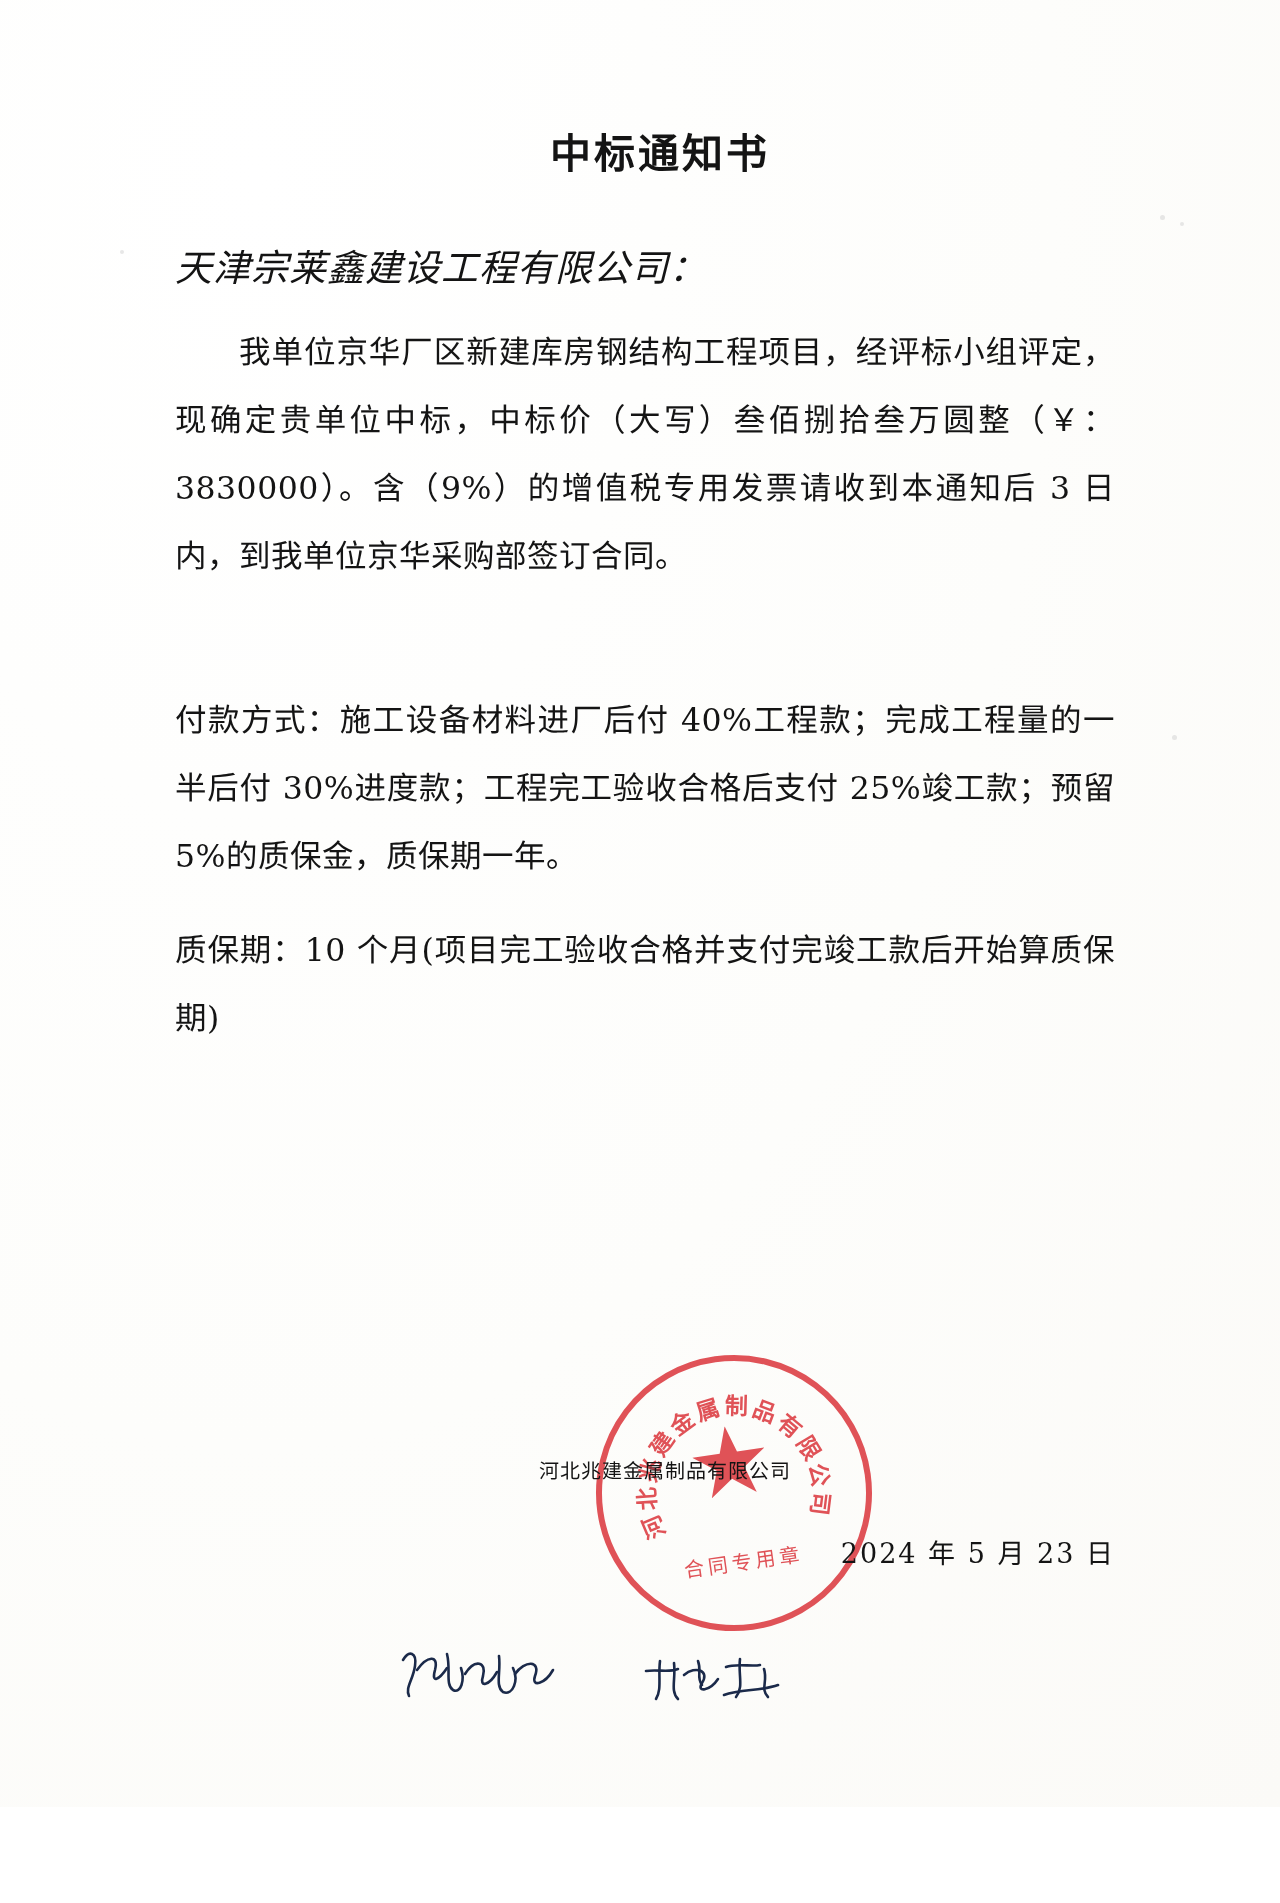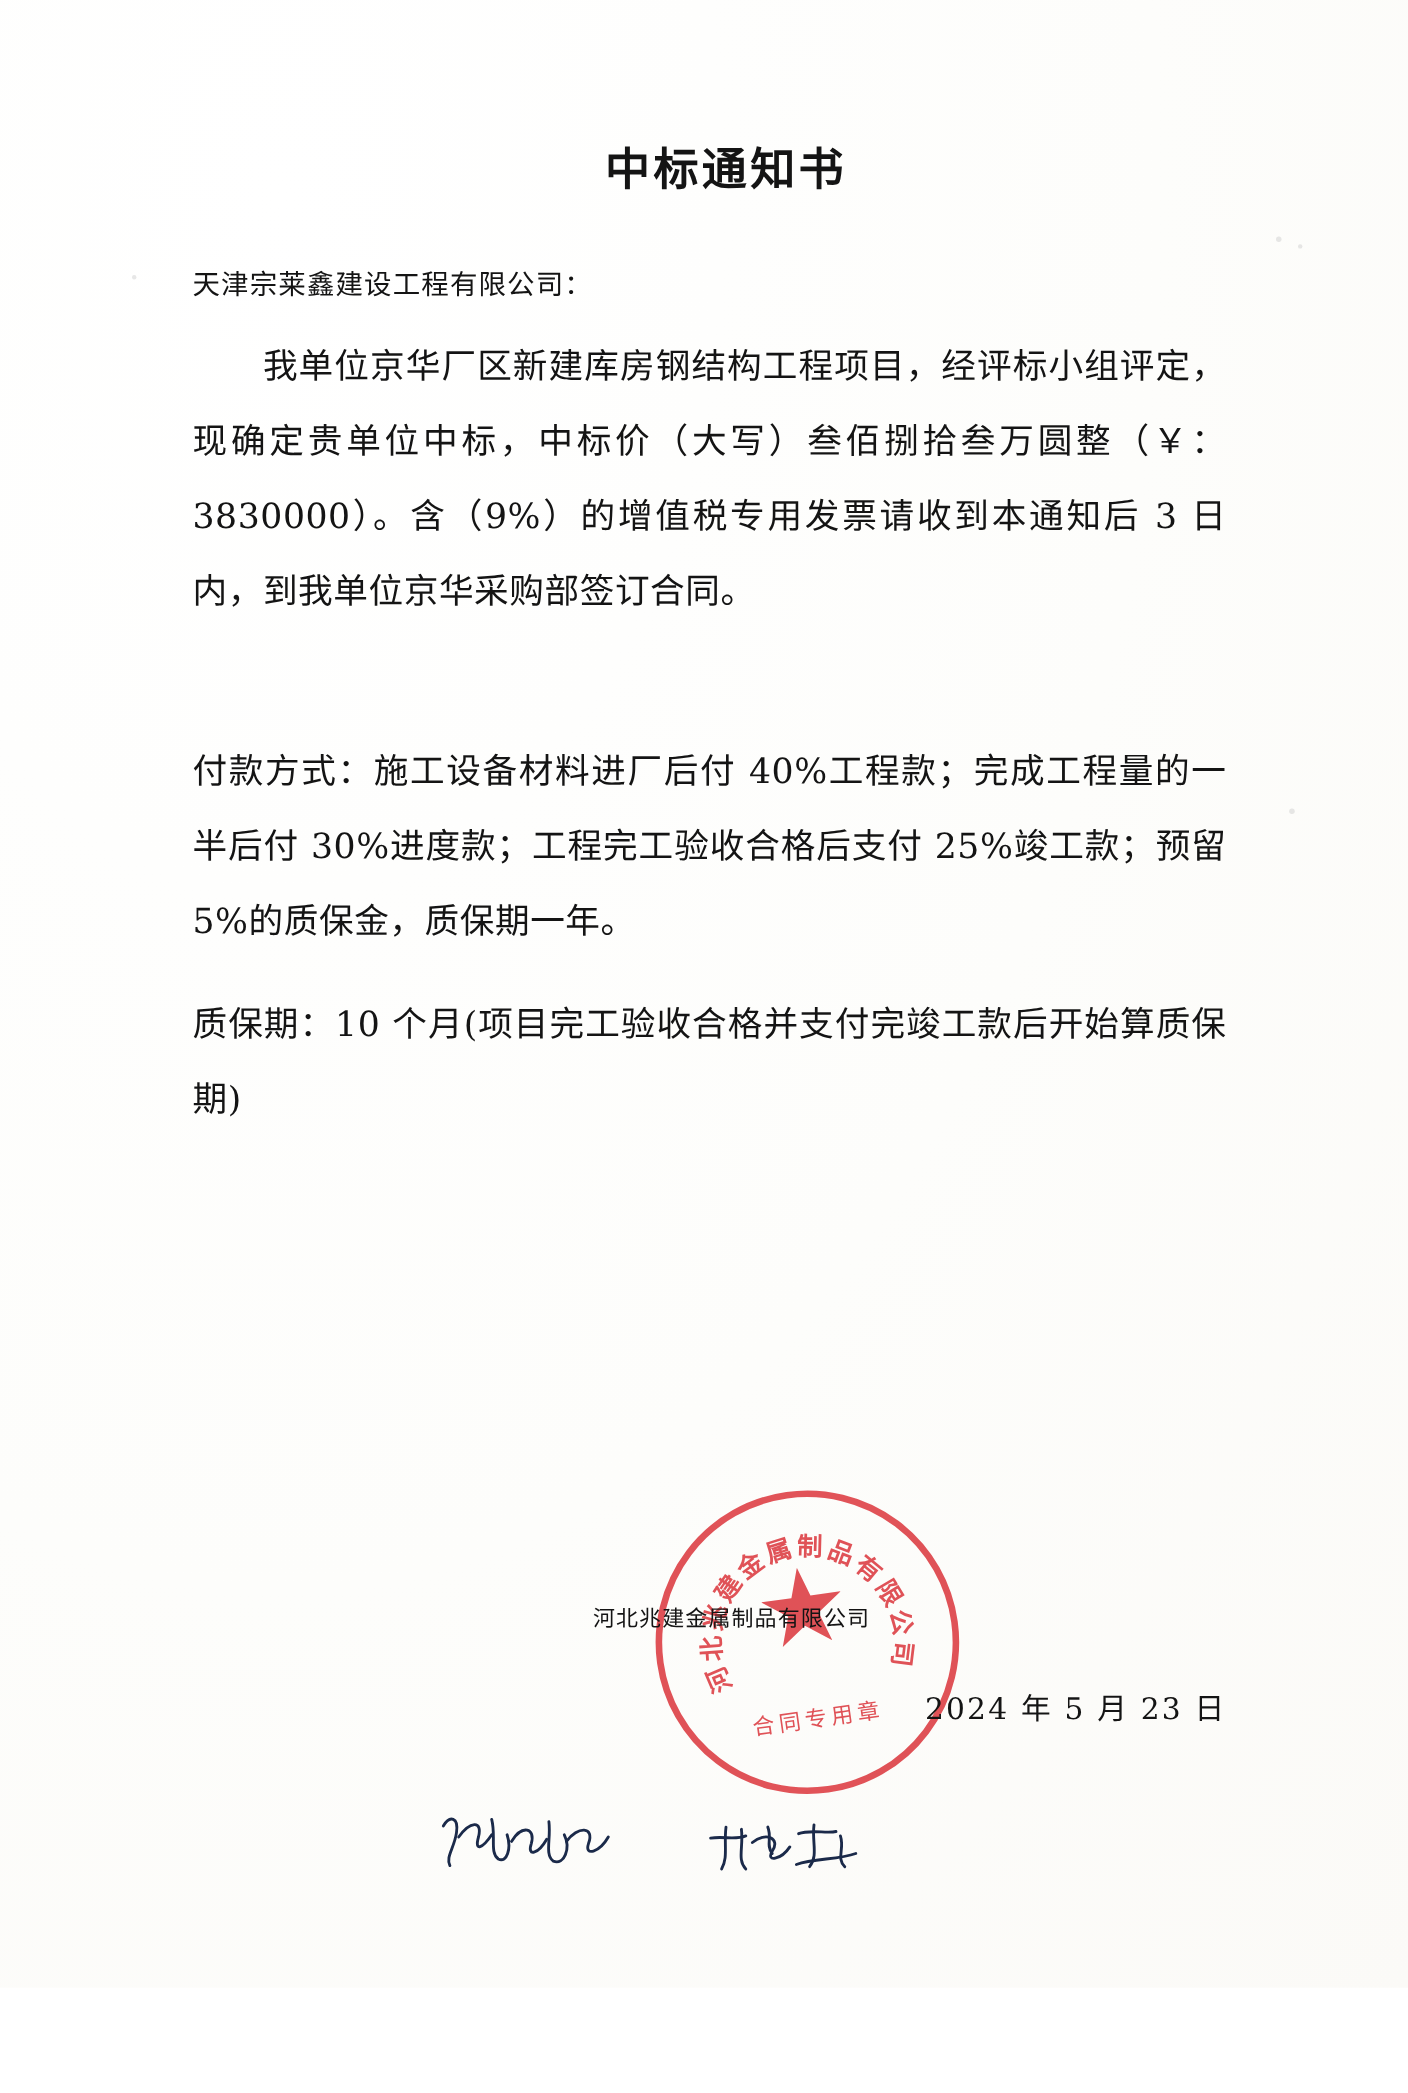--- a/index.html
+++ b/index.html
@@ -37,24 +37,25 @@
     text-align: center;
     font-size: 41px;
     letter-spacing: 3px;
     font-weight: 600;
     color: #141414;
     margin: 0 0 58px 0;
     padding-left: 30px;
   }
 
   .addressee {
-    font-size: 25px;
+    font-size: 37px;
     letter-spacing: 1px;
     margin: 0 0 26px 0;
     color: #141414;
+    font-style: italic;
   }
 
   .para {
     font-size: 31.5px;
     line-height: 68px;
     text-align: justify;
     text-justify: inter-ideograph;
     margin: 0;
     color: #141414;
     letter-spacing: 0.5px;

